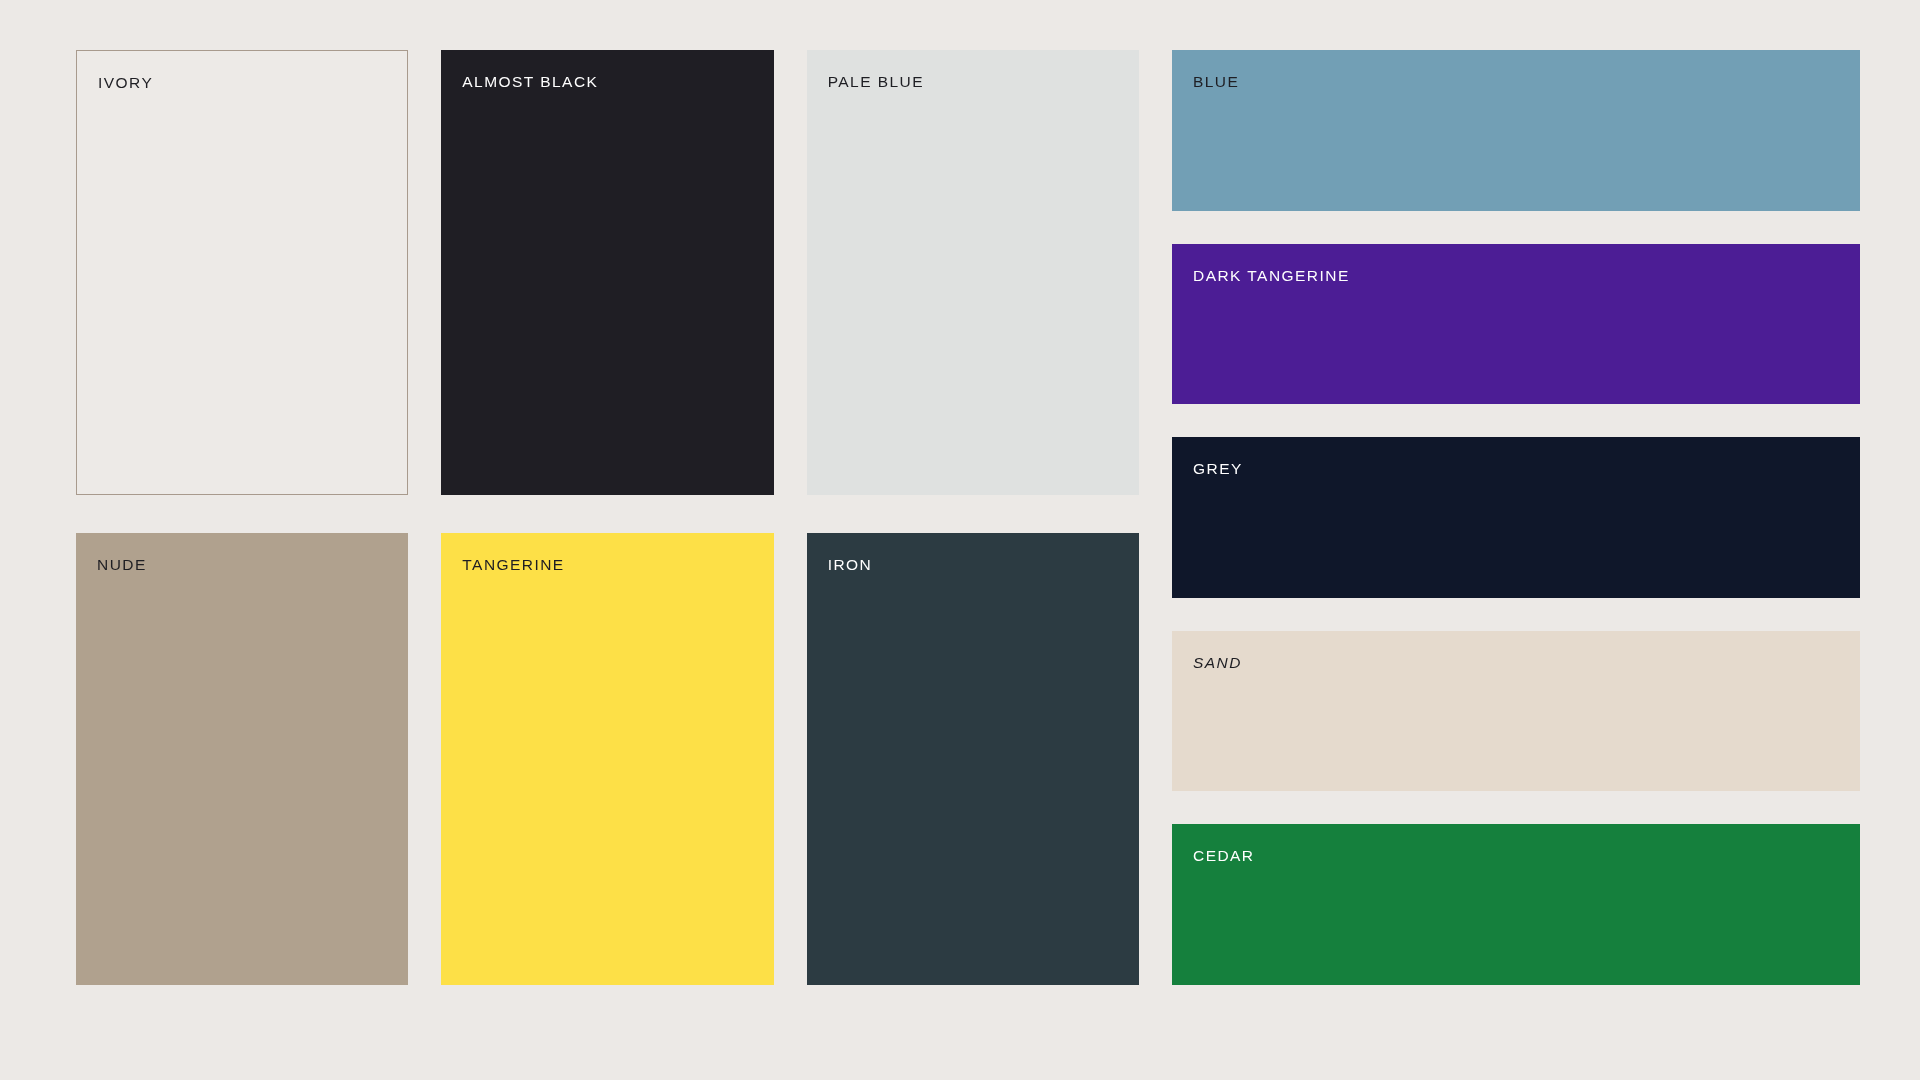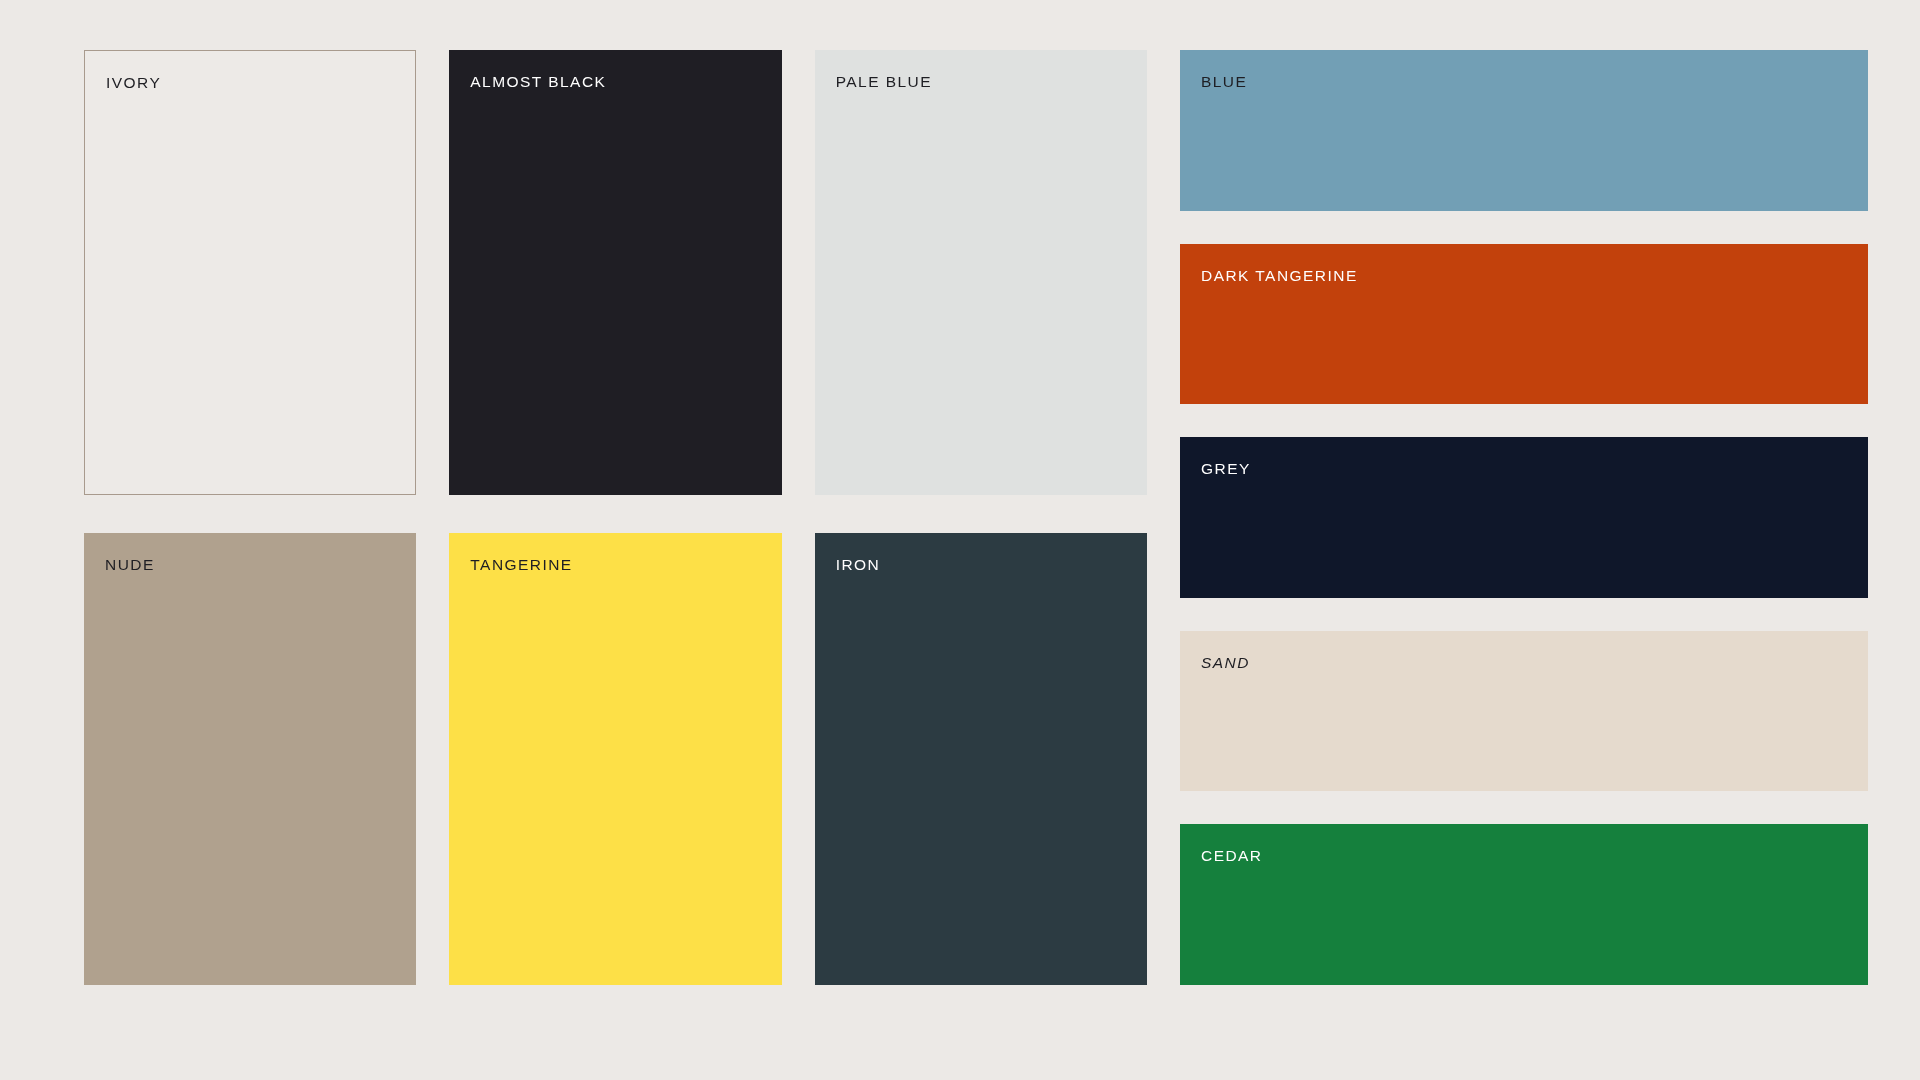--- a/index.html
+++ b/index.html
@@ -11,21 +11,21 @@
     overflow: hidden;
   }
 
   body {
     background: #ece9e6;
     font-family: "Liberation Sans", sans-serif;
   }
 
   #palette-board {
     position: absolute;
-    left: 84px;
+    left: 76px;
     top: 50px;
     width: 1784px;
     height: 935px;
     display: flex;
     gap: 33px;
   }
 
   
   .left-region {
     display: flex;
@@ -109,21 +109,21 @@
         <span class="swatch-label">IRON</span>
       </div>
     </div>
 
   </div>
 
   <div class="right-region">
     <div class="swatch label-dark" style="background: rgb(114, 159, 181);">
       <span class="swatch-label">BLUE</span>
     </div>
-    <div class="swatch label-light" style="background: #c2410c;">
+    <div class="swatch label-light" style="background: #4c1d95;">
       <span class="swatch-label">DARK TANGERINE</span>
     </div>
     <div class="swatch label-light" style="background: #0f172a;">
       <span class="swatch-label">GREY</span>
     </div>
     <div class="swatch label-dark" style="background: rgb(229, 218, 205); font-style: italic;">
       <span class="swatch-label">SAND</span>
     </div>
     <div class="swatch label-light" style="background: #15803d;">
       <span class="swatch-label">CEDAR</span>

